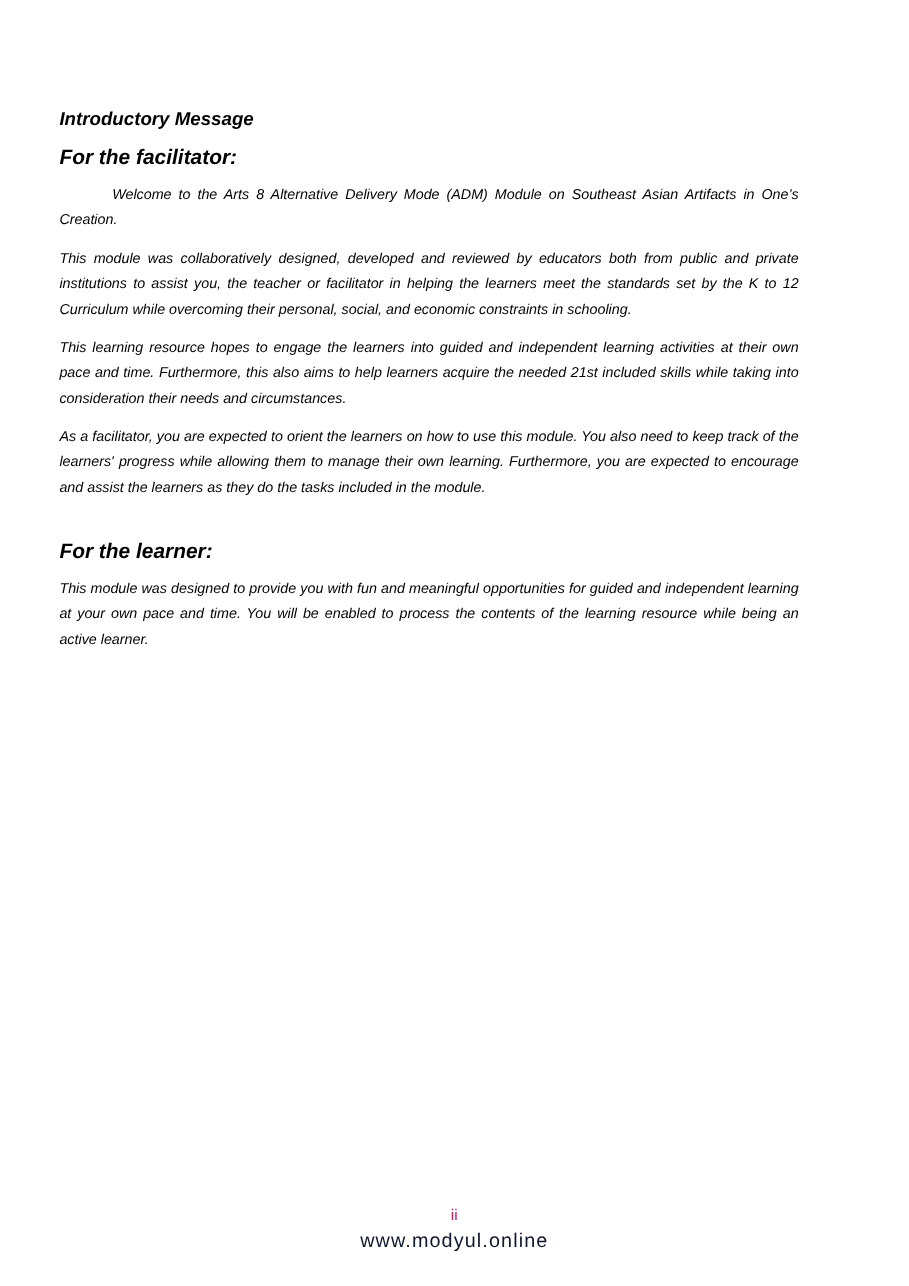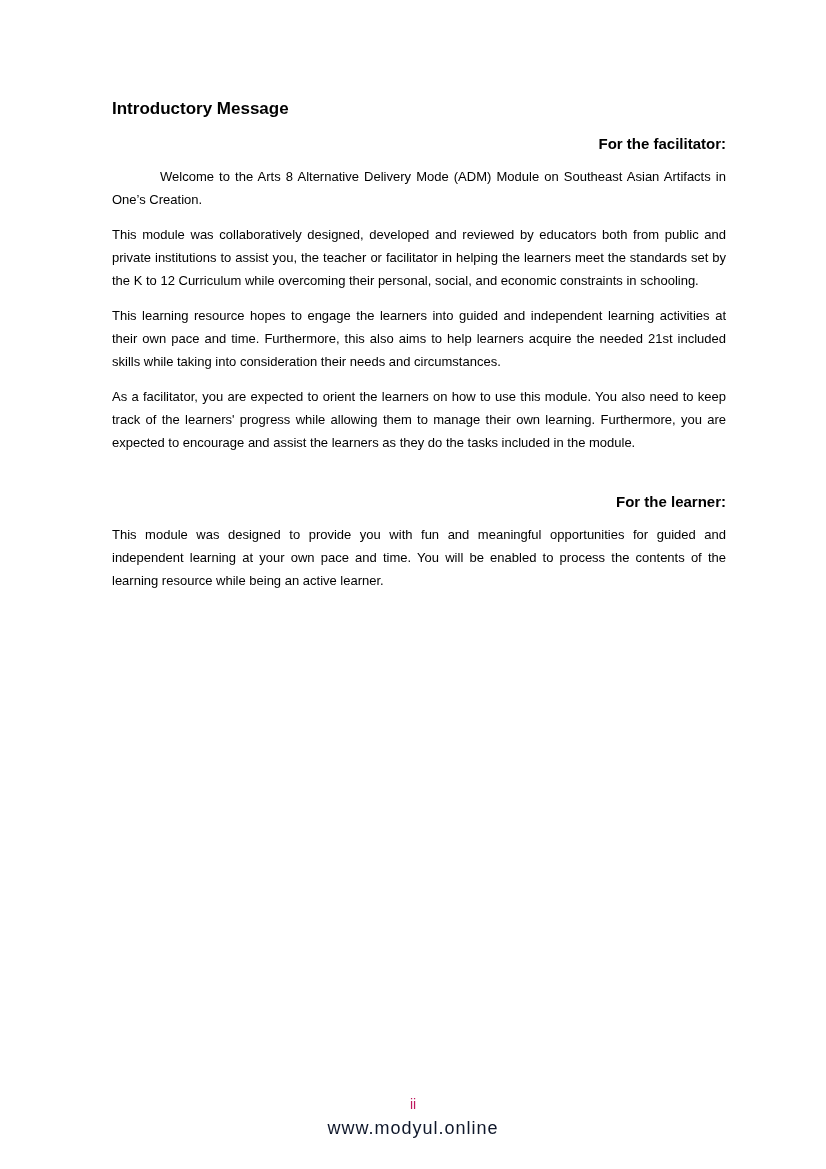--- a/index.html
+++ b/index.html
@@ -11,34 +11,34 @@
     position: relative;
     width: 826px;
     height: 1169px;
     background: #ffffff;
     font-family: "Liberation Sans", sans-serif;
     color: #000000;
     overflow: hidden;
   }
   .content {
     box-sizing: border-box;
-    padding: 96px 100px 0 112px;
+    padding: 96px 100px 0 54px;
+    font-style: italic;
   }
   .doc-title {
     font-size: 17px;
     font-weight: bold;
     line-height: 26px;
     margin: 0 0 10px 0;
   }
   .section-heading {
-    font-size: 15px;
+    font-size: 19px;
     font-weight: bold;
     line-height: 23px;
     margin: 0 0 10px 0;
-    text-align: right;
   }
   .section-heading.second {
     margin-top: 36px;
   }
   p.body-par {
     font-size: 13px;
     line-height: 23px;
     margin: 0 0 12px 0;
     text-align: justify;
   }

